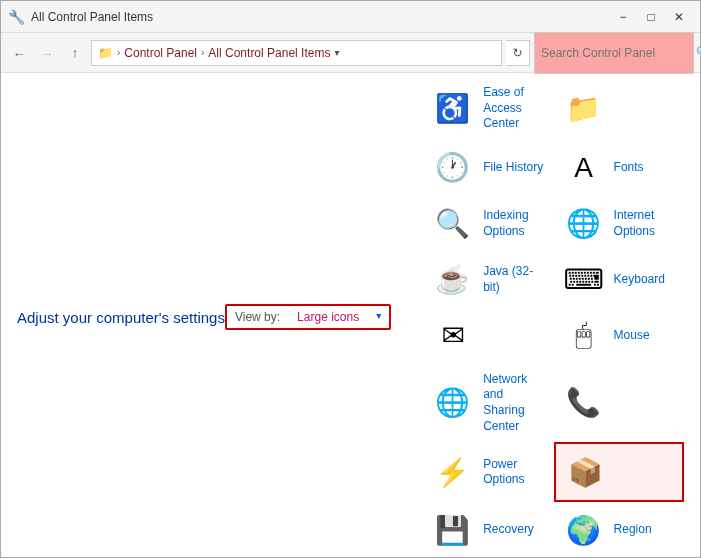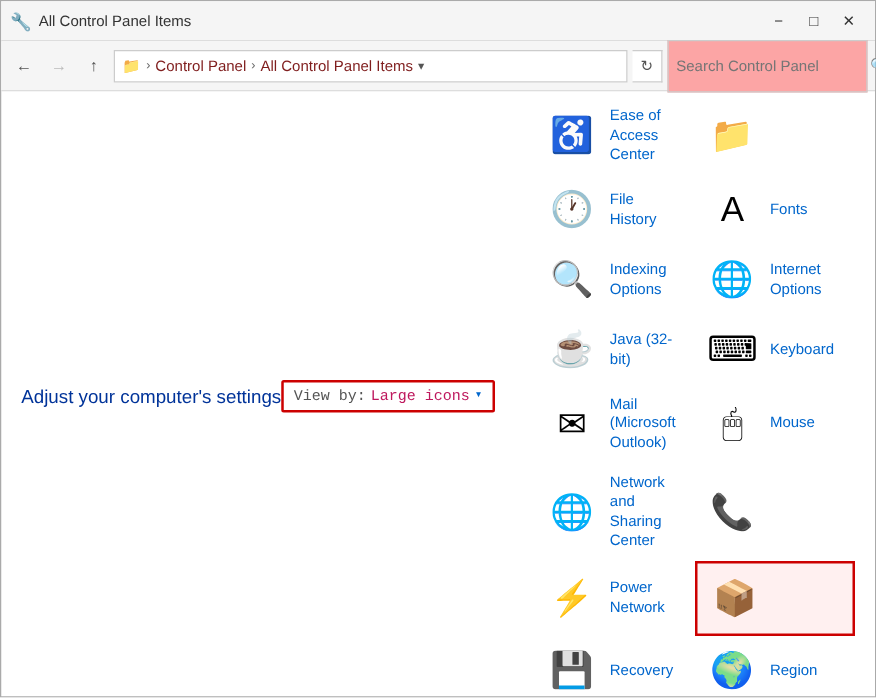--- a/index.html
+++ b/index.html
@@ -154,27 +154,26 @@
     }
 
     .page-title {
       font-size: 15px;
       font-weight: 400;
       color: #003399;
     }
 
     .view-by {
       display: flex;
-      gap: 4px;
+      gap: 17px;
       font-size: 12px;
       color: #333;
       border: 2px solid #cc0000;
       padding: 4px 8px;
       border-radius: 2px;
-      font-family: Liberation Mono, monospace;
     }
     .view-by-label { color: #555; }
     .view-by-value { color: #be185d; cursor: pointer; font-weight: 500; }
     .view-by-arrow { color: #0066cc; font-size: 10px; }
 
     
     .items-scroll {
       flex: 1;
       overflow-y: auto;
       overflow-x: hidden;
@@ -295,36 +294,35 @@
           <div class="control-item">
             <div class="item-icon" style="font-size: 28px;">☕</div>
             <div class="item-label">Java (32-bit)</div>
           </div>
           <div class="control-item">
             <div class="item-icon" style="font-size: 28px;">⌨</div>
             <div class="item-label">Keyboard</div>
           </div>
           <div class="control-item">
             <div class="item-icon" style="font-size: 28px;">✉</div>
-            <div class="item-label">Mail (Microsoft Outlook)</div>
           </div>
           <div class="control-item">
             <div class="item-icon" style="font-size: 28px;">🖱</div>
             <div class="item-label">Mouse</div>
           </div>
           <div class="control-item">
             <div class="item-icon" style="font-size: 28px;">🌐</div>
             <div class="item-label">Network and Sharing Center</div>
           </div>
           <div class="control-item">
             <div class="item-icon" style="font-size: 28px;">📞</div>
           </div>
           <div class="control-item">
             <div class="item-icon" style="font-size: 28px;">⚡</div>
-            <div class="item-label">Power Network</div>
+            <div class="item-label">Power Options</div>
           </div>
           <div class="control-item highlighted">
             <div class="item-icon" style="font-size: 28px;">📦</div>
           </div>
           <div class="control-item">
             <div class="item-icon" style="font-size: 28px;">💾</div>
             <div class="item-label">Recovery</div>
           </div>
           <div class="control-item">
             <div class="item-icon" style="font-size: 28px;">🌍</div>

